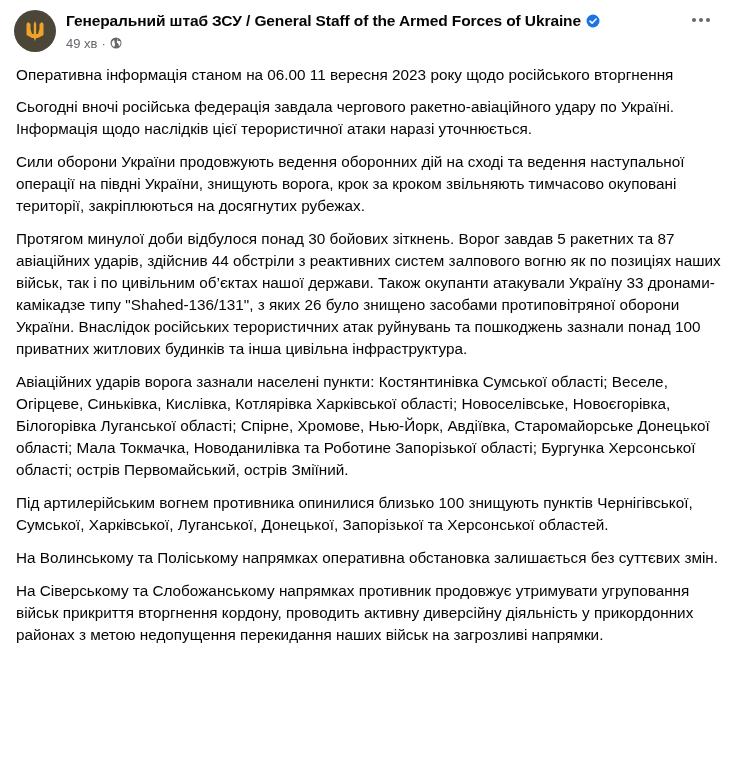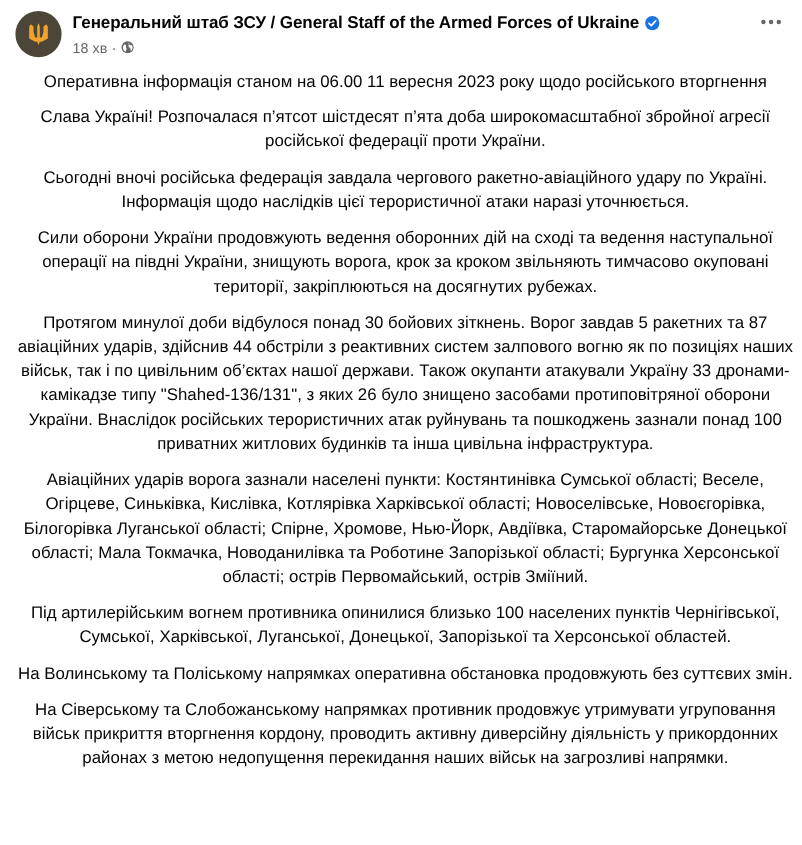--- a/index.html
+++ b/index.html
@@ -16,21 +16,21 @@
     .meta { margin-left: 10px; display: flex; flex-direction: column; }
     .title-row { display: flex; align-items: center; height: 22px; }
     .page-name { font-size: 15.5px; font-weight: bold; color: #050505; letter-spacing: -0.1px; cursor: pointer; }
     .verified { margin-left: 5px; width: 14px; height: 14px; display: inline-flex; }
     .sub-row { display: flex; align-items: center; height: 18px; margin-top: 2px; font-size: 13px; color: #65676b; }
     .dot { margin: 0 4px; }
     .globe { width: 12px; height: 12px; display: inline-flex; }
     .more { position: absolute; right: 12px; top: 8px; width: 32px; height: 24px; display: flex; align-items: center; justify-content: center; cursor: pointer; }
     .more span { width: 4px; height: 4px; border-radius: 50%; background: #65676b; margin: 0 1.5px; display: inline-block; }
     .body { position: absolute; left: 16px; top: 64px; width: 705px; font-size: 15.3px; line-height: 22px; color: #050505; }
-    .body p { margin: 0 0 11px 0; white-space: normal; text-align: center; }
+    .body p { margin: 0 0 11px 0; white-space: normal; }
     .body p.first { margin-bottom: 10px; }
   </style>
 </head>
 <body>
 
 <div class="post">
   <div class="header">
     <div class="avatar">
       <svg viewBox="0 0 20 22">
         <path d="M10 1 L11.2 4 L11.2 14 L13 14 L14.5 9 L14.5 4 L17 2 L18.5 4 L18.5 15 L13 18 L11.2 18 L10 21 L8.8 18 L7 18 L1.5 15 L1.5 4 L3 2 L5.5 4 L5.5 9 L7 14 L8.8 14 L8.8 4 Z" fill="#f0a328"></path>
@@ -40,41 +40,40 @@
       <div class="title-row">
         <span class="page-name">Генеральний штаб ЗСУ / General Staff of the Armed Forces of Ukraine</span>
         <span class="verified">
           <svg viewBox="0 0 14 14" width="14" height="14">
             <circle cx="7" cy="7" r="6.5" fill="#1b74e4"></circle>
             <path d="M4 7.2 L6.1 9.2 L10.1 5" stroke="#fff" stroke-width="1.6" fill="none" stroke-linecap="round" stroke-linejoin="round"></path>
           </svg>
         </span>
       </div>
       <div class="sub-row">
-        <span>18 хв</span>
+        <span>49 хв</span>
         <span class="dot">·</span>
         <span class="globe">
           <svg viewBox="0 0 12 12" width="12" height="12">
             <circle cx="6" cy="6" r="5.5" fill="#65676b"></circle>
             <path d="M3 3.5 C4 3 5 4 4.5 5 C4 6 5.5 6.5 5 8 L4 10 C2.5 9 1.5 7.5 1.8 5.5 Z M7 1.6 C8 2.5 7 3.5 8 4 C9 4.5 9.5 3.5 10.3 4.5 C10.8 6 10.5 8 9 9.3 C8.5 8 9 7 8 6.5 C7 6 6.5 5 7 4 Z" fill="#fff"></path>
           </svg>
         </span>
       </div>
     </div>
   </div>
   <div class="more">
     <span></span>
     <span></span>
     <span></span>
   </div>
 
   <div class="body">
     <p class="first">Оперативна інформація станом на 06.00 11 вересня 2023 року щодо російського вторгнення</p>
-    <p>Слава Україні! Розпочалася п’ятсот шістдесят п’ята доба широкомасштабної збройної агресії російської федерації проти України.</p>
     <p>Сьогодні вночі російська федерація завдала чергового ракетно-авіаційного удару по Україні. Інформація щодо наслідків цієї терористичної атаки наразі уточнюється.</p>
     <p>Сили оборони України продовжують ведення оборонних дій на сході та ведення наступальної операції на півдні України, знищують ворога, крок за кроком звільняють тимчасово окуповані території, закріплюються на досягнутих рубежах.</p>
     <p>Протягом минулої доби відбулося понад 30 бойових зіткнень. Ворог завдав 5 ракетних та 87 авіаційних ударів, здійснив 44 обстріли з реактивних систем залпового вогню як по позиціях наших військ, так і по цивільним об’єктах нашої держави. Також окупанти атакували Україну 33 дронами-камікадзе типу "Shahed-136/131", з яких 26 було знищено засобами протиповітряної оборони України. Внаслідок російських терористичних атак руйнувань та пошкоджень зазнали понад 100 приватних житлових будинків та інша цивільна інфраструктура.</p>
     <p>Авіаційних ударів ворога зазнали населені пункти: Костянтинівка Сумської області; Веселе, Огірцеве, Синьківка, Кислівка, Котлярівка Харківської області; Новоселівське, Новоєгорівка, Білогорівка Луганської області; Спірне, Хромове, Нью-Йорк, Авдіївка, Старомайорське Донецької області; Мала Токмачка, Новоданилівка та Роботине Запорізької області; Бургунка Херсонської області; острів Первомайський, острів Зміїний.</p>
-    <p>Під артилерійським вогнем противника опинилися близько 100 населених пунктів Чернігівської, Сумської, Харківської, Луганської, Донецької, Запорізької та Херсонської областей.</p>
-    <p>На Волинському та Поліському напрямках оперативна обстановка продовжують без суттєвих змін.</p>
+    <p>Під артилерійським вогнем противника опинилися близько 100 знищують пунктів Чернігівської, Сумської, Харківської, Луганської, Донецької, Запорізької та Херсонської областей.</p>
+    <p>На Волинському та Поліському напрямках оперативна обстановка залишається без суттєвих змін.</p>
     <p>На Сіверському та Слобожанському напрямках противник продовжує утримувати угруповання військ прикриття вторгнення кордону, проводить активну диверсійну діяльність у прикордонних районах з метою недопущення перекидання наших військ на загрозливі напрямки.</p>
   </div>
 </div>
 
 </body></html>

